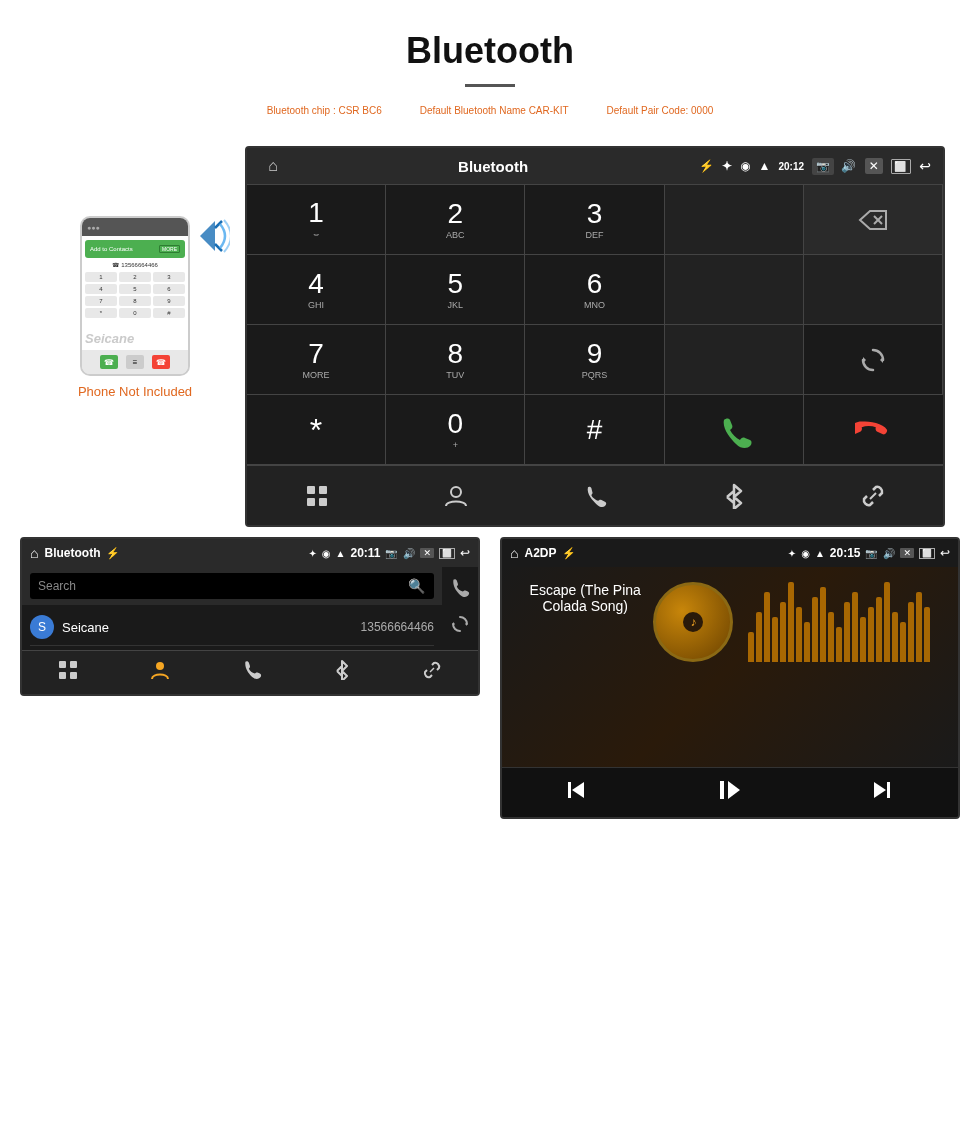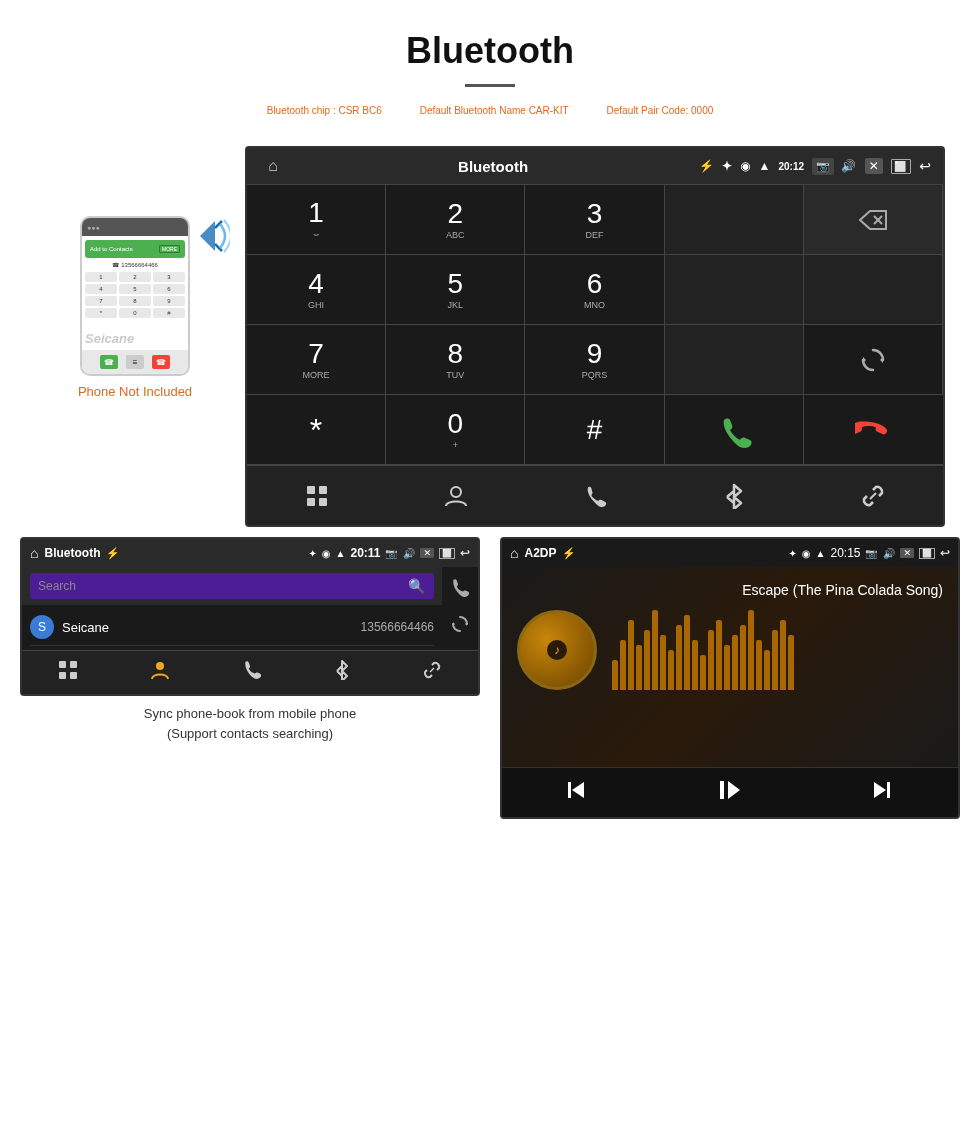--- a/index.html
+++ b/index.html
@@ -333,21 +333,21 @@
       gap: 5px;
       color: #fff;
       font-size: 10px;
     }
 
     .pb-search-area {
       padding: 6px 8px;
       background: #2a2a2a;
     }
     .pb-search-box {
-      background: #4c1d95;
+      background: #000000;
       border-radius: 3px;
       height: 26px;
       display: flex;
       align-items: center;
       padding: 0 8px;
       justify-content: space-between;
     }
     .pb-search-text {
       color: #888;
       font-size: 12px;
@@ -447,22 +447,21 @@
       align-items: center;
       gap: 5px;
       color: #fff;
       font-size: 10px;
     }
 
     .music-body {
       background: linear-gradient(135deg, #1a1a1a 0%, #2a1a0a 50%, #1a1a1a 100%);
       padding: 15px;
       display: flex;
-      flex-direction: column;
-      align-items: flex-end;
+      align-items: flex-start;
       position: relative;
       min-height: 200px;
     }
 
     .music-track-title {
       color: #fff;
       font-size: 14px;
       text-align: center;
       margin-bottom: 12px;
     }
@@ -853,40 +852,36 @@
             <svg width="20" height="20" viewBox="0 0 20 20">
                 <path d="M8,12 L12,8" stroke="#ccc" stroke-width="1.5"></path>
                 <path d="M5,10 L3,12 A4,4 0 0 0 8,17 L10,15" fill="none" stroke="#ccc" stroke-width="2"></path>
                 <path d="M10,5 L12,3 A4,4 0 0 1 17,8 L15,10" fill="none" stroke="#ccc" stroke-width="2"></path>
               </svg>
           </span>
         </div>
 
       </div>
 
-      <div class="bottom-caption">
-        <div>Sync phone-book from mobile phone</div>
-        <div>(Support contacts searching)</div>
-      </div>
     </div>
 
     <div class="bottom-screen-block">
       <div class="small-car-screen">
 
         <div class="music-status-bar">
           <div class="music-status-left">
             <span style="font-size:14px;">⌂</span>
             <span style="font-weight:bold;font-size:12px;">A2DP</span>
             <span style="font-size:11px;">⚡</span>
           </div>
           <div class="music-status-right">
             <span>✦</span>
             <span>◉</span>
             <span>▲</span>
-            <span style="font-weight:normal;font-size:12px;">20:15</span>
+            <span style="font-weight:bold;font-size:12px;">20:15</span>
             <span style="font-size:10px;cursor:pointer;">📷</span>
             <span style="font-size:10px;cursor:pointer;">🔊</span>
             <span style="cursor:pointer;background:#555;padding:0 3px;border-radius:1px;font-size:9px;">✕</span>
             <span style="cursor:pointer;border:1px solid #aaa;padding:0 2px;font-size:8px;">⬜</span>
             <span style="cursor:pointer;font-size:12px;">↩</span>
           </div>
         </div>
 
         <div class="music-body">
           <div class="music-track-title">Escape (The Pina Colada Song)</div>

